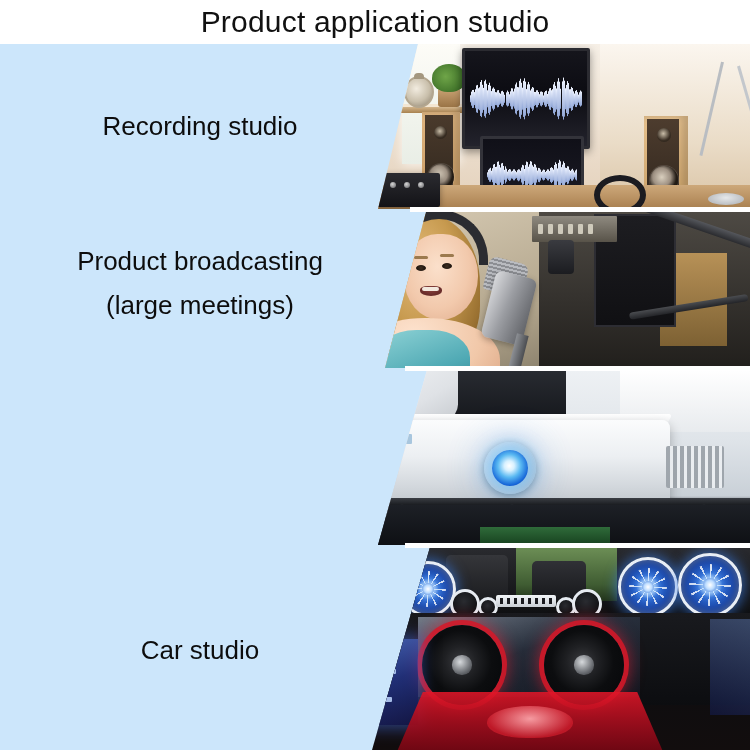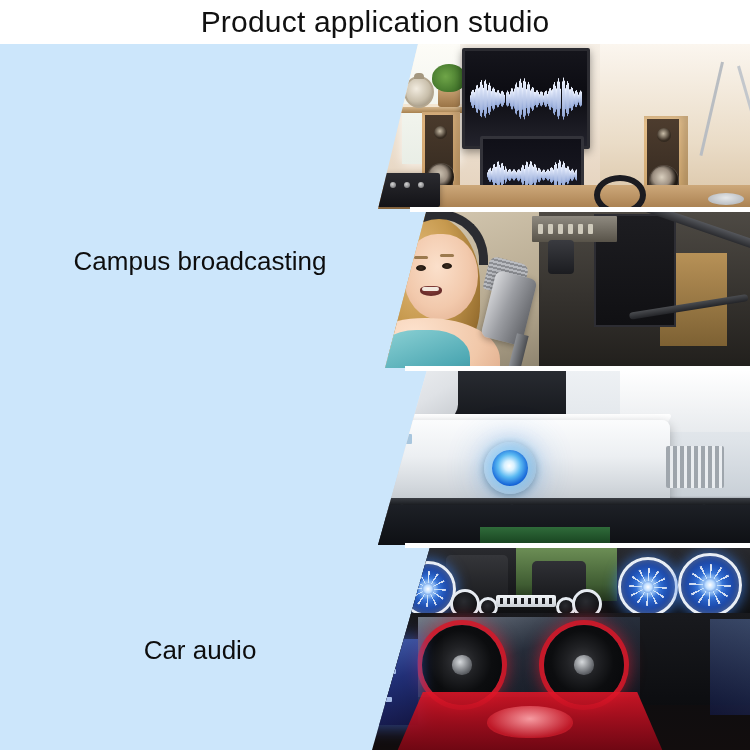--- a/index.html
+++ b/index.html
@@ -489,28 +489,32 @@
 <body>
 
 <div id="root">
 
   <div class="header">
     <div class="header-title">Product application studio</div>
   </div>
 
   <div class="blue-field"></div>
 
+  <div class="label label-1">
+    <span class="ln">Recording studio</span>
+  </div>
 
   <div class="label label-2">
-    <span class="ln">Campus broadcasting</span>
+    <span class="ln">Product broadcasting</span>
+    <span class="ln">(large meetings)</span>
   </div>
 
 
   <div class="label label-4">
-    <span class="ln">Car audio</span>
+    <span class="ln">Car studio</span>
   </div>
 
   <div class="panel p1">
     <div class="photo ph1">
       <div class="wall-r"></div>
       <div class="win"></div>
       <div class="shelf"></div>
       <div class="shelf2"></div>
       <div class="plant-pot"></div>
       <div class="plant-top"></div>

